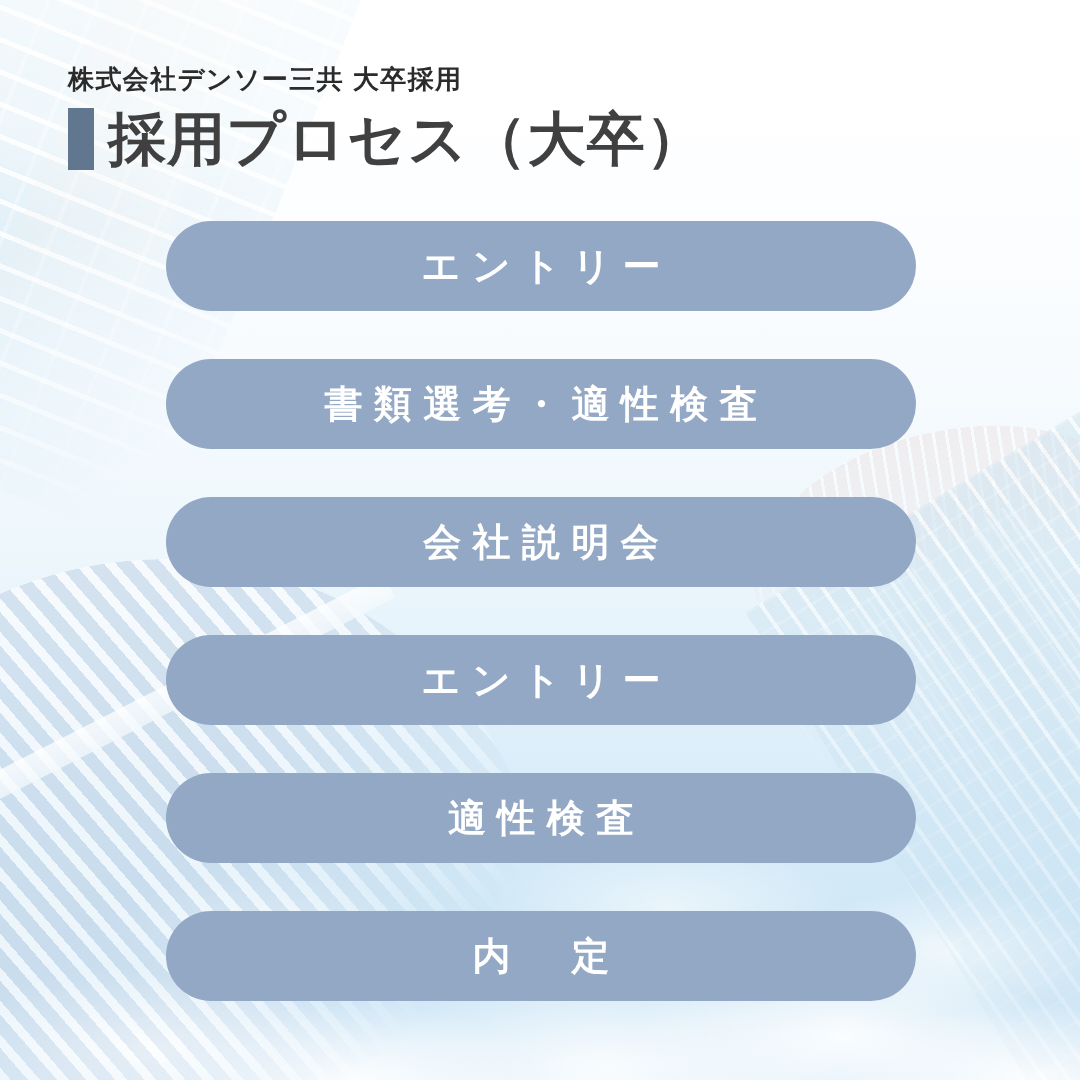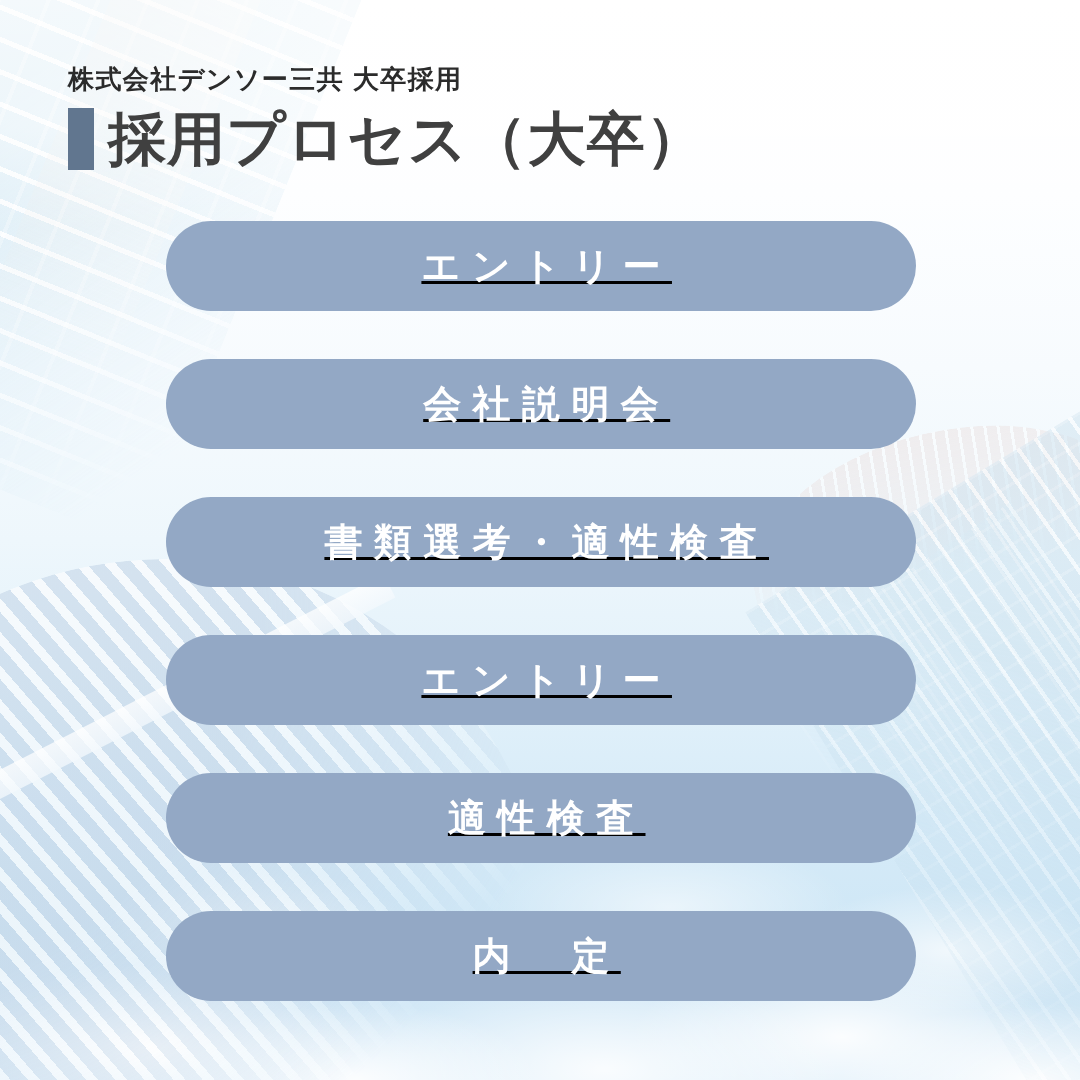--- a/index.html
+++ b/index.html
@@ -237,21 +237,20 @@
   .step-pill {
     position: relative;
     width: 750px;
     height: 90px;
     margin-bottom: 48px;
     border-radius: 45px;
     background: #93a8c5;
     display: flex;
     align-items: center;
     justify-content: center;
-    text-decoration: underline;
   }
   .step-pill:last-child { margin-bottom: 0; }
   .step-label {
     font-size: 38px;
     font-weight: 700;
     letter-spacing: .30em;
     
     text-indent: .30em;
     color: #ffffff;
     line-height: 1;
@@ -287,25 +286,25 @@
       <div class="title-text">採用プロセス（大卒）</div>
     </div>
 
     <div class="steps">
 
       <div class="step-pill">
         <span class="step-label">エントリー</span>
       </div>
 
       <div class="step-pill">
+        <span class="step-label">書類選考・適性検査</span>
+      </div>
+
+      <div class="step-pill">
         <span class="step-label">会社説明会</span>
-      </div>
-
-      <div class="step-pill">
-        <span class="step-label">書類選考・適性検査</span>
       </div>
 
       <div class="step-pill">
         <span class="step-label">エントリー</span>
       </div>
 
       <div class="step-pill">
         <span class="step-label">適性検査</span>
       </div>
 

